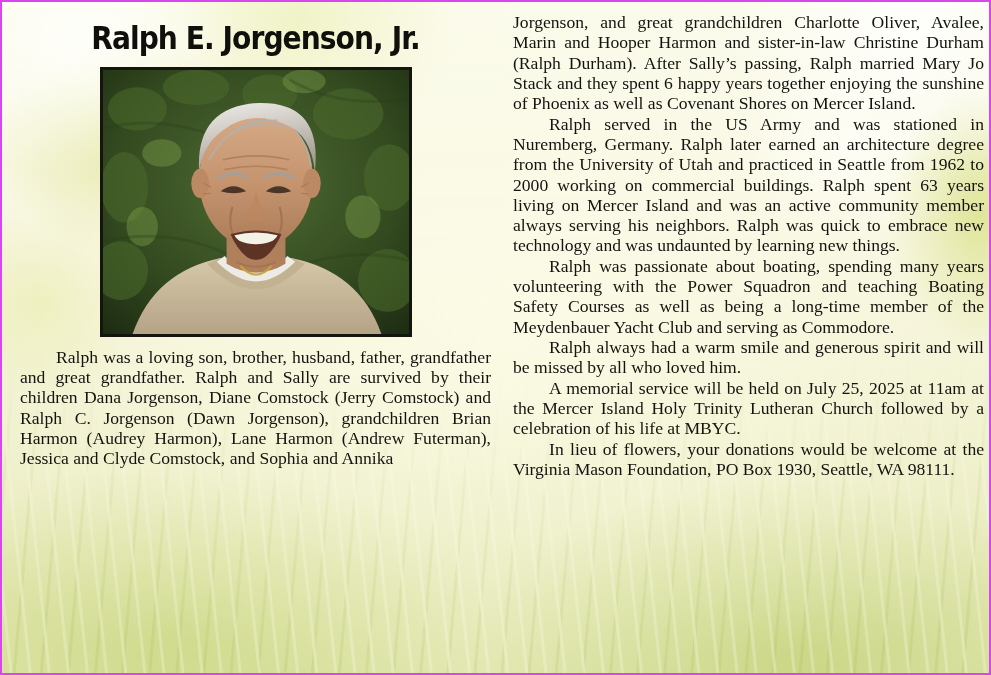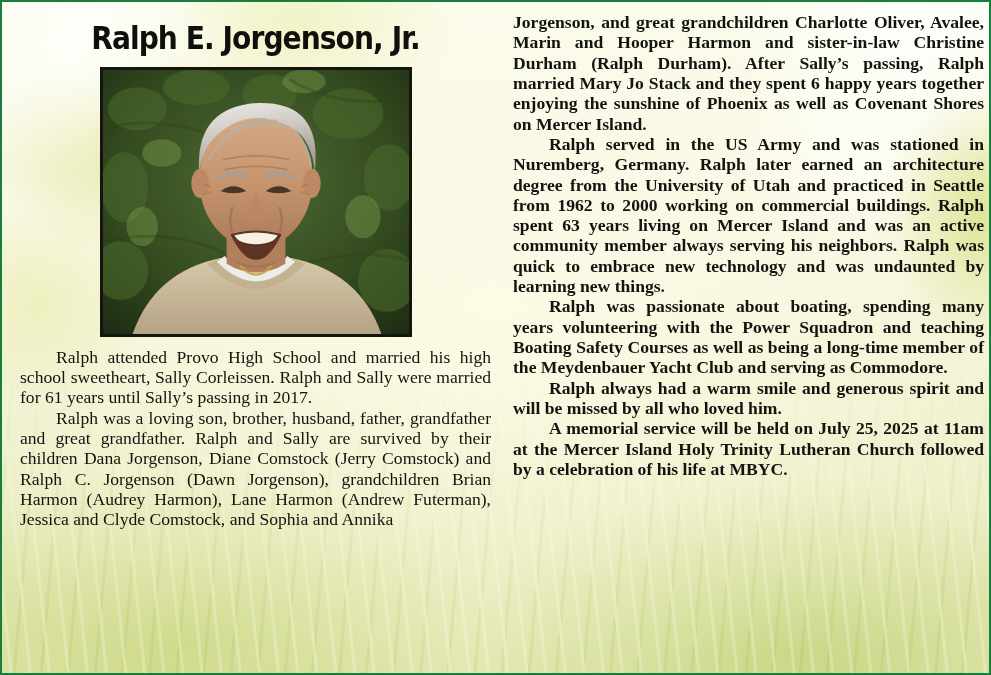--- a/index.html
+++ b/index.html
@@ -16,21 +16,21 @@
   }
 
   
   #page {
     position: relative;
     width: 991px;
     height: 675px;
     overflow: hidden;
     background-color: #bef264;
     box-sizing: border-box;
-    border: 2px solid #15803d;
+    border: 2px solid #d946ef;
   }
 
   
   #bg-wash {
     position: absolute;
     inset: 0;
     background:
       radial-gradient(ellipse 230px 190px at 8% 6%,   rgba(255,255,252,0.95) 0%, rgba(255,255,250,0.0) 70%),
       radial-gradient(ellipse 190px 150px at 13% 22%, rgba(205,213,96,0.55) 0%, rgba(205,213,96,0.0) 72%),
       radial-gradient(ellipse 150px 130px at 4% 45%,  rgba(226,231,150,0.55) 0%, rgba(226,231,150,0.0) 74%),
@@ -133,21 +133,21 @@
     margin: 0;
   }
   .body-text p {
     margin: 0;
     text-indent: 2.05em;
   }
   .body-text p.no-indent {
     text-indent: 0;
   }
   #left-body { margin-top: 10px; }
-  #right-body { margin-top: 0; font-weight: bold; }
+  #right-body { margin-top: 0; }
 </style>
 </head>
 <body>
 
 <div id="page">
 
   <div id="bg-wash"></div>
   <div id="bg-grass"></div>
   <div id="bg-haze"></div>
 
@@ -257,30 +257,30 @@
 
             <path d="M136 196 Q156 206 176 196" stroke="#9c6a49" stroke-width="2" fill="none" opacity="0.5"></path>
 
             <path d="M140 200 Q156 218 172 200" stroke="#c9a23c" stroke-width="2.4" fill="none" opacity="0.9"></path>
 
             <rect x="0" y="0" width="312" height="270" fill="none"></rect>
           </svg>
         </div>
 
         <div id="left-body" class="body-text">
-          <p>Ralph attended Provo High School and married his high school sweetheart, Sally Corleissen. Ralph and Sally were married for 61 years until Sally’s passing in 2017.</p>
           <p>Ralph was a loving son, brother, husband, father, grandfather and great grandfather. Ralph and Sally are survived by their children Dana Jorgenson, Diane Comstock (Jerry Comstock) and Ralph C. Jorgenson (Dawn Jorgenson), grandchildren Brian Harmon (Audrey Harmon), Lane Harmon (Andrew Futerman), Jessica and Clyde Comstock, and Sophia and Annika</p>
         </div>
       </div>
 
       <div class="col">
         <div id="right-body" class="body-text">
           <p class="no-indent">Jorgenson, and great grandchildren Charlotte Oliver, Avalee, Marin and Hooper Harmon and sister-in-law Christine Durham (Ralph Durham). After Sally’s passing, Ralph married Mary Jo Stack and they spent 6 happy years together enjoying the sunshine of Phoenix as well as Covenant Shores on Mercer Island.</p>
           <p>Ralph served in the US Army and was stationed in Nuremberg, Germany. Ralph later earned an architecture degree from the University of Utah and practiced in Seattle from 1962 to 2000 working on commercial buildings. Ralph spent 63 years living on Mercer Island and was an active community member always serving his neighbors. Ralph was quick to embrace new technology and was undaunted by learning new things.</p>
           <p>Ralph was passionate about boating, spending many years volunteering with the Power Squadron and teaching Boating Safety Courses as well as being a long-time member of the Meydenbauer Yacht Club and serving as Commodore.</p>
           <p>Ralph always had a warm smile and generous spirit and will be missed by all who loved him.</p>
           <p>A memorial service will be held on July 25, 2025 at 11am at the Mercer Island Holy Trinity Lutheran Church followed by a celebration of his life at MBYC.</p>
+          <p>In lieu of flowers, your donations would be welcome at the Virginia Mason Foundation, PO Box 1930, Seattle, WA 98111.</p>
         </div>
       </div>
 
     </div>
   </div>
 </div>
 
 </body></html>

